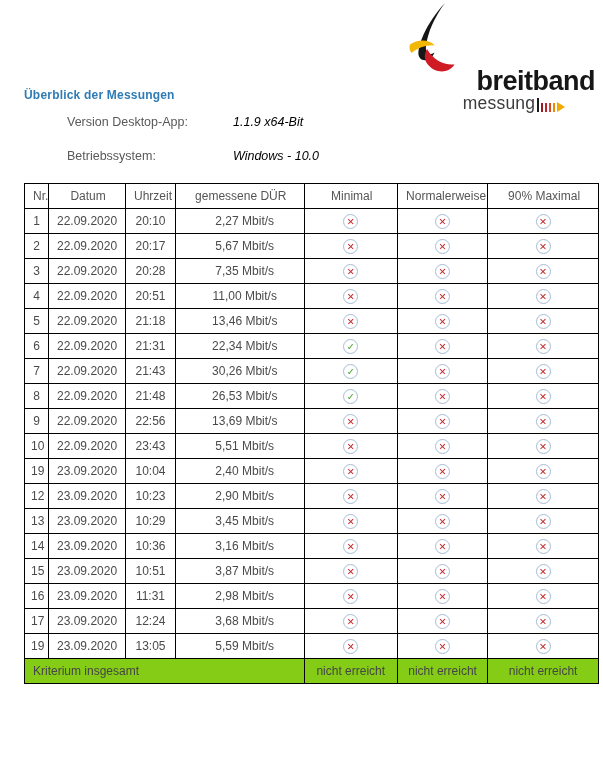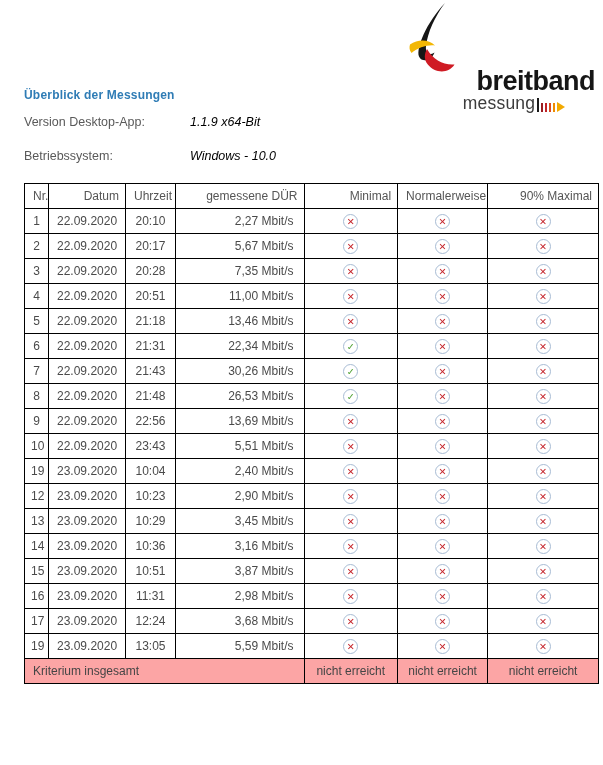--- a/index.html
+++ b/index.html
@@ -30,33 +30,33 @@
   .logo-bar { width: 2px; height: 9px; }
   .logo-arrow {
     width: 0; height: 0; margin-left: 2px; margin-bottom: 1px;
     border-top: 5px solid transparent; border-bottom: 5px solid transparent;
     border-left: 8px solid #f2a900;
   }
 
   
   .content { padding: 88px 0 0 24px; }
   .page-title { font-size: 12px; font-weight: bold; color: #2f7cb5; letter-spacing: 0.2px; }
-  .info-block { margin-top: 13px; }
+  .info-block { margin-top: 13px; margin-left: 43px; }
   .info-row { display: grid; grid-template-columns: 166px auto; font-size: 12.5px; color: #595959; margin-bottom: 20px; }
   .info-row .value { color: #000000; font-style: italic; }
 
   
   .tbl-wrap { margin-top: 3px; width: 575px; }
   table { border-collapse: collapse; width: 575px; table-layout: fixed; font-size: 12px; color: #4a4a4a; }
   th, td { border: 1px solid #000; height: 25px; padding: 0 6px; overflow: hidden; white-space: nowrap; }
-  th { font-weight: normal; text-align: right; padding-left: 8px; color: #555; }
+  th { font-weight: normal; text-align: center; padding-left: 8px; color: #555; }
   td.c-nr, td.c-datum, td.c-uhrzeit { text-align: center; }
-  td.c-duer { text-align: right; padding-right: 10px; padding-left: 20px; }
+  td.c-duer { text-align: center; padding-right: 10px; padding-left: 20px; }
   td.c-status { text-align: center; }
-  tr.footer-row td { background: #fca5a5; color: #454545; }
+  tr.footer-row td { background: #84cc16; color: #454545; }
   td.f-label { text-align: left; padding-left: 8px; }
   td.f-verdict { text-align: center; }
 
   
   .status-icon {
     display: inline-block; width: 15px; height: 15px;
     border: 1px solid #a8bcd4; border-radius: 50%;
     line-height: 13px; font-size: 9.5px; text-align: center;
     vertical-align: middle; background: #fff;
   }

